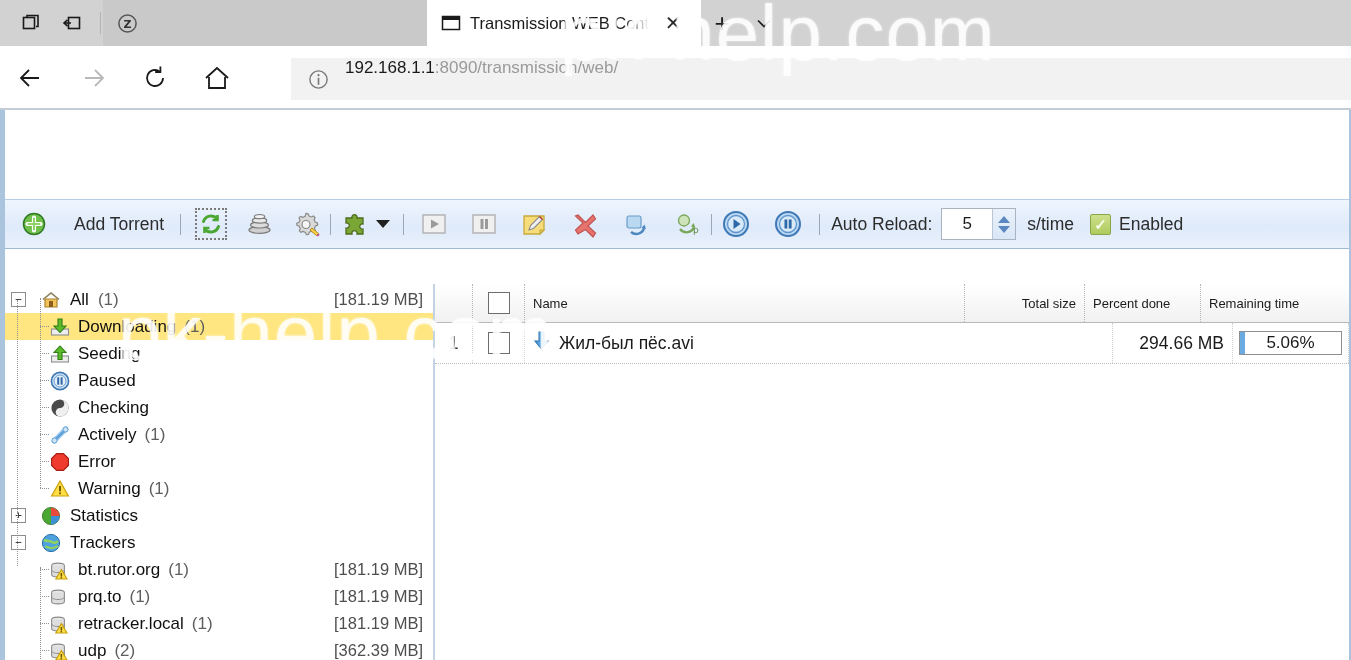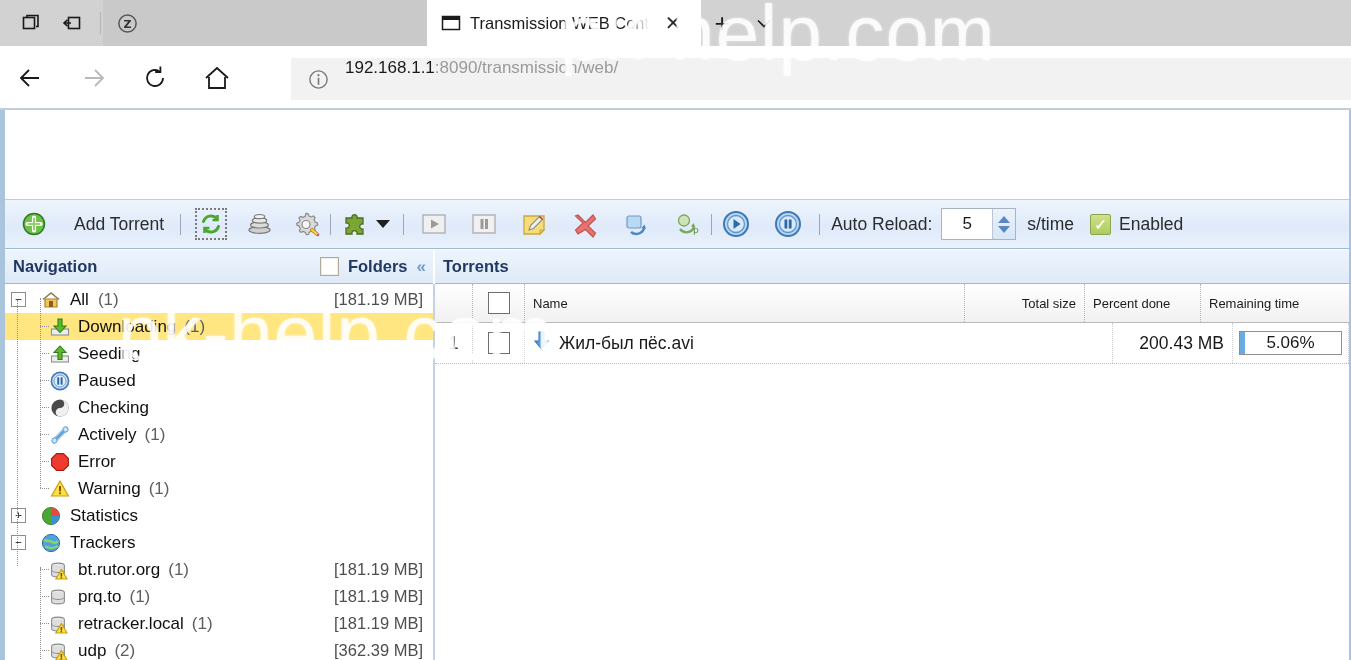--- a/index.html
+++ b/index.html
@@ -489,32 +489,21 @@
     </div>
 
     <span class="stime">s/time</span>
 
     <div class="enchk">
         <span>✓</span>
       </div>
     <span class="enlbl">Enabled</span>
   </div>
 
-  <div class="panelhdr nav-hdr">
-    <span class="ptitle">Navigation</span>
-    <div class="foldwrap">
-      <span class="foldchk"></span>
-      <span class="foldlbl">Folders</span>
-      <span class="dblchev">«</span>
-    </div>
-  </div>
-
-  <div class="panelhdr tor-hdr">
-    <span class="ptitle">Torrents</span>
-  </div>
+
 
   <div class="navpanel">
     <div class="tree" id="tree-root">
         <div class="trow lvl0">
           <span class="tw">−</span>
           <span style="width:6px;display:inline-block"></span>
           <span class="tico">
             <svg width="20" height="20" viewBox="0 0 20 20">
               <path d="M2 9.5L10 3l8 6.5" fill="none" stroke="#8a7b55" stroke-width="1.6"></path>
               <path d="M4 9v8h12V9z" fill="#f2c45a" stroke="#a9832c" stroke-width="1.2"></path>
@@ -713,21 +702,21 @@
           <div class="td num">1</div>
           <div class="td chk">
             <span class="hchk"></span>
           </div>
           <div class="td name">
             <span class="dlarrow"><svg width="17" height="19" viewBox="0 0 17 19">
                 <path d="M6 1h5v9h4l-6.5 8L2 10h4z" fill="#4e9ede" stroke="#2f72ad" stroke-width="1.1"></path>
               </svg></span>
             <span>Жил-был пёс.avi</span>
           </div>
-          <div class="td size">200.43 MB</div>
+          <div class="td size">294.66 MB</div>
           <div class="td pct">
             <span class="progress">
               <span class="pfill" style="width:5.06%"></span>
               <span class="ptxt">5.06%</span>
             </span>
           </div>
         </div>
       </div>
   </div>
 </div>

